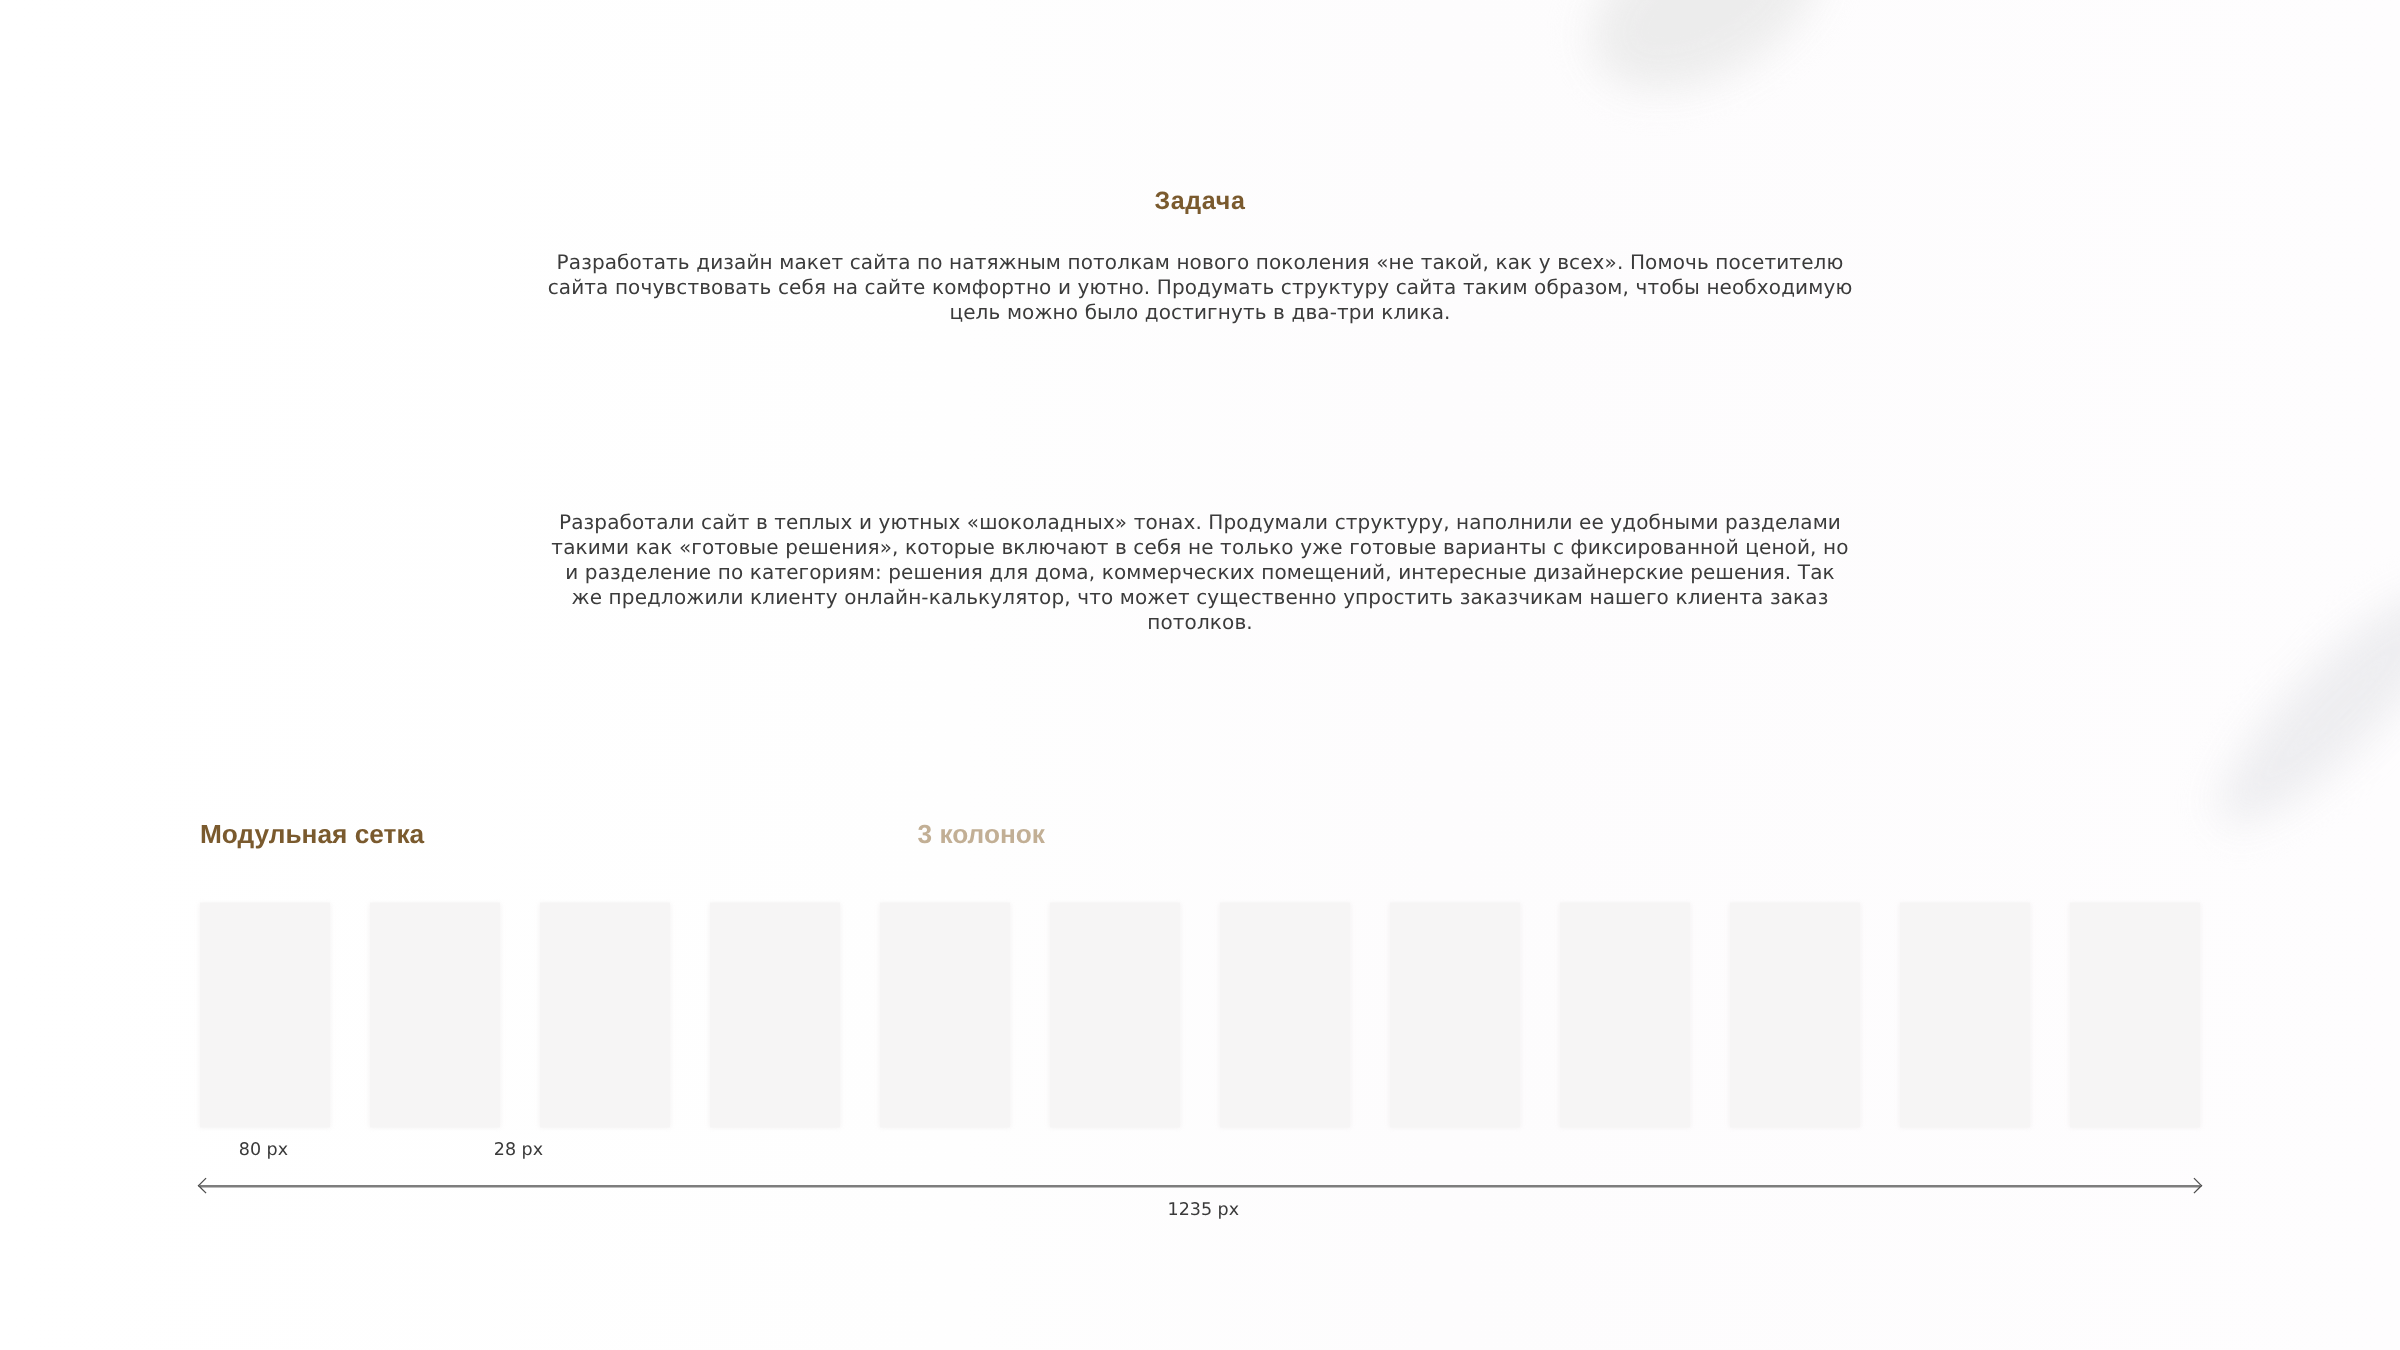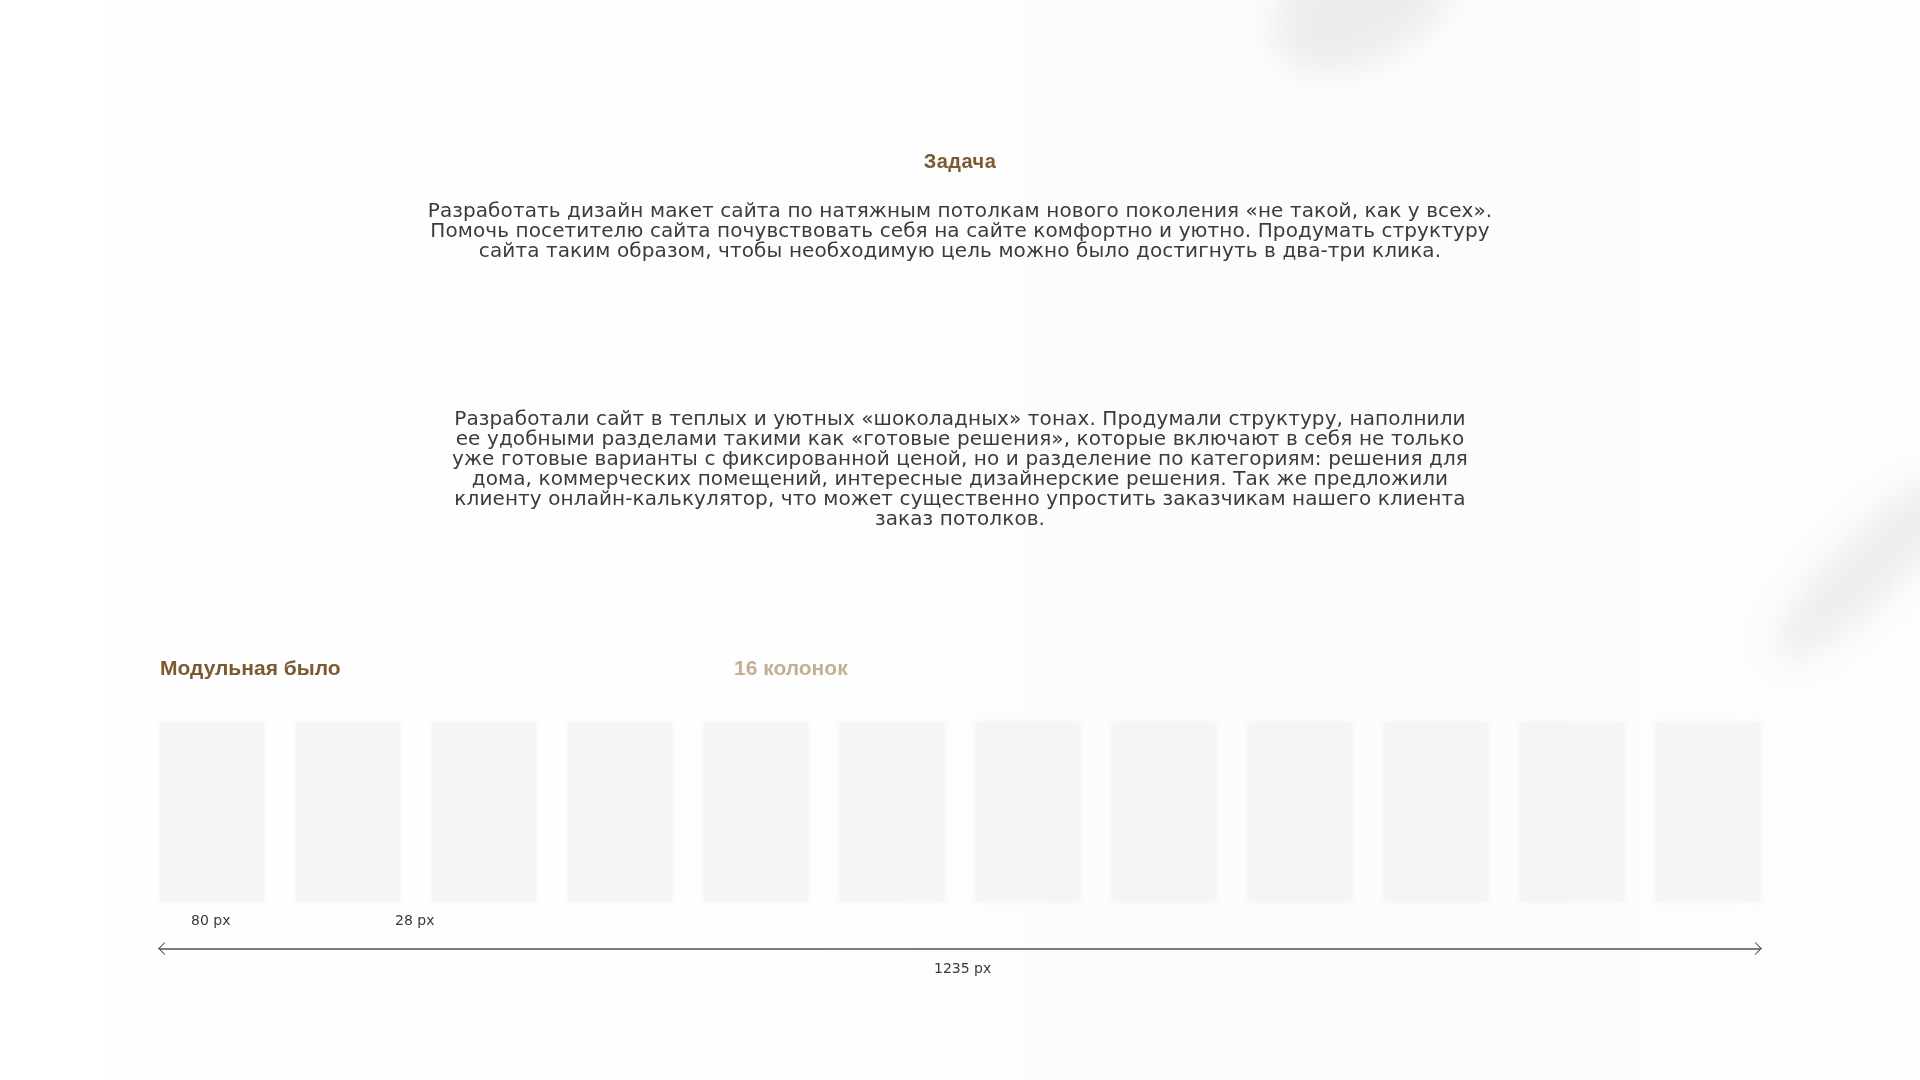--- a/index.html
+++ b/index.html
@@ -52,21 +52,21 @@
       font-weight: 700;
       font-size: 20px;
       letter-spacing: 0.5px;
     }
     .section-text {
       position: absolute;
       left: 420px;
       width: 1080px;
       text-align: center;
       font-family: "DejaVu Sans", sans-serif;
-      font-size: 20px;
+      font-size: 16px;
       line-height: 20px;
       color: #3b3b3b;
       letter-spacing: 0.1px;
     }
     .grid-heading {
       position: absolute;
       top: 656px;
       font-family: "Liberation Sans", sans-serif;
       font-weight: 700;
       font-size: 21px;
@@ -130,22 +130,22 @@
 <div class="page">
 
   <div class="blur-shape blur-top"></div>
   <div class="blur-shape blur-right"></div>
 
   <div class="section-title" style="top:150px; color:#7a5a2e;">Задача</div>
   <div class="section-text" style="top:200px;">Разработать дизайн макет сайта по натяжным потолкам нового поколения «не такой, как у всех».  Помочь посетителю сайта почувствовать себя на сайте комфортно и уютно. Продумать структуру сайта таким образом, чтобы необходимую цель можно было достигнуть в два-три клика.</div>
 
   <div class="section-text" style="top:408px; left:440px; width:1040px;">Разработали сайт в теплых и уютных «шоколадных» тонах. Продумали структуру, наполнили ее удобными разделами такими как «готовые решения», которые включают в себя не только уже готовые варианты с фиксированной ценой, но и разделение по категориям: решения для дома, коммерческих помещений, интересные дизайнерские решения. Так же предложили клиенту онлайн-калькулятор, что может существенно упростить заказчикам нашего клиента заказ потолков.</div>
 
-  <div class="grid-heading" style="left:160px; color:#7a5a2e;">Модульная было</div>
-  <div class="grid-heading" style="left:734px; color:#c2af95;">16 колонок</div>
+  <div class="grid-heading" style="left:160px; color:#7a5a2e;">Модульная сетка</div>
+  <div class="grid-heading" style="left:734px; color:#c2af95;">3 колонок</div>
 
   <div class="grid-columns">
     <div class="grid-col"></div>
     <div class="grid-col"></div>
     <div class="grid-col"></div>
     <div class="grid-col"></div>
     <div class="grid-col"></div>
     <div class="grid-col"></div>
     <div class="grid-col"></div>
     <div class="grid-col"></div>

